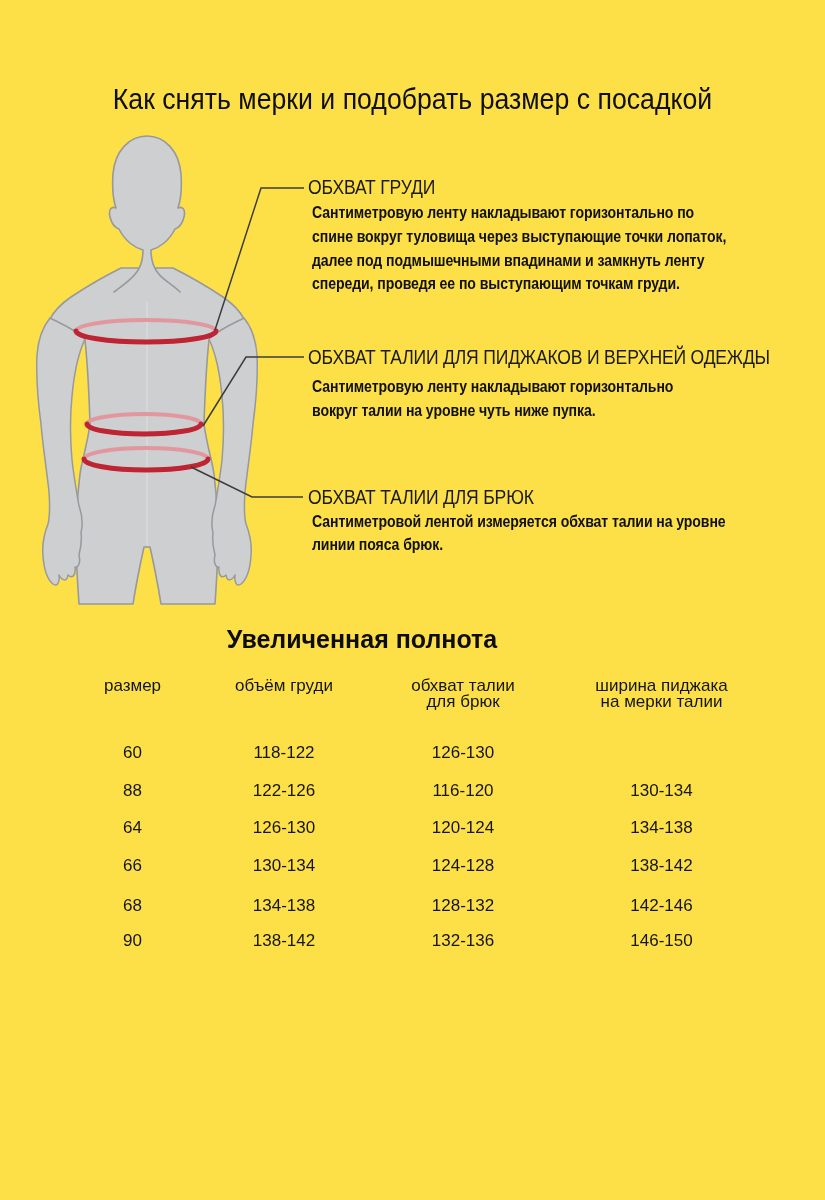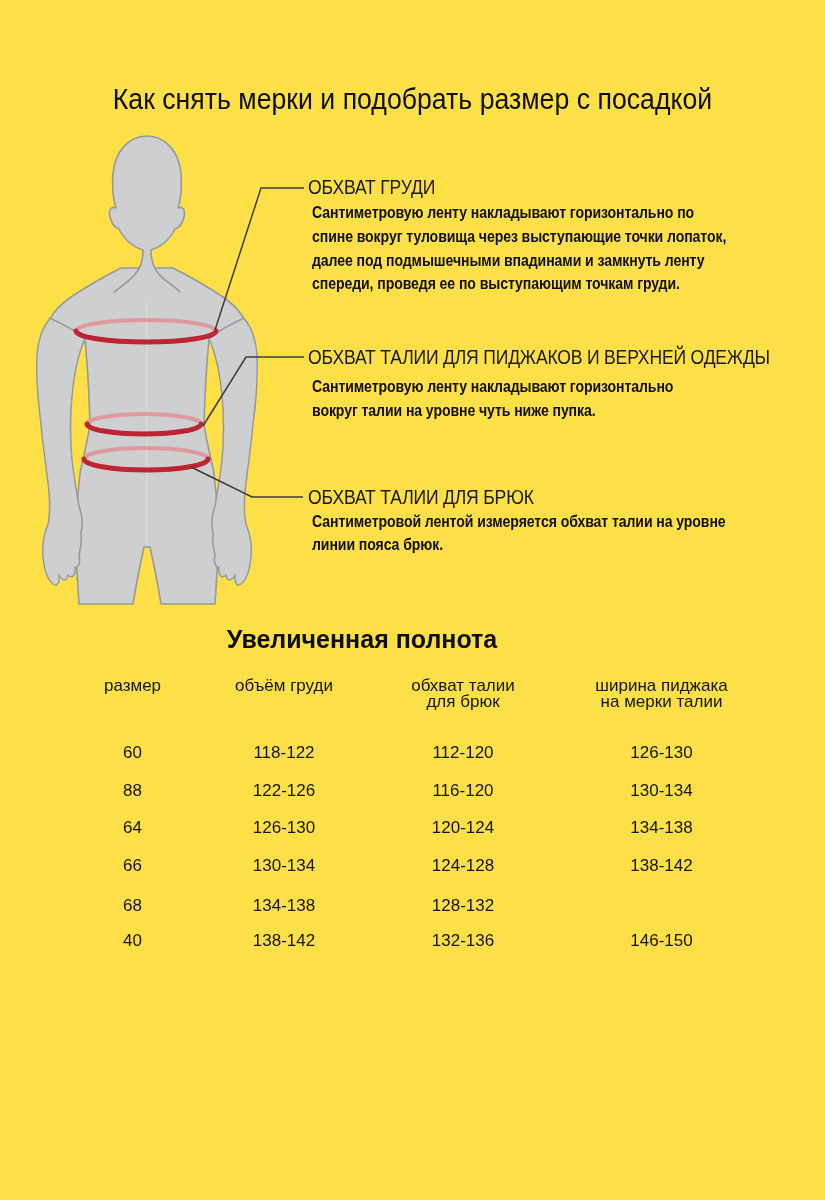--- a/index.html
+++ b/index.html
@@ -129,21 +129,20 @@
   <div class="trow" style="top:690px">
     <div></div>
     <div></div>
     <div>для брюк</div>
     <div>на мерки талии</div>
   </div>
 
   <div class="trow" style="top:741px">
     <div>60</div>
     <div>118-122</div>
-    <div>112-120</div>
     <div>126-130</div>
   </div>
   <div class="trow" style="top:779px">
     <div>88</div>
     <div>122-126</div>
     <div>116-120</div>
     <div>130-134</div>
   </div>
   <div class="trow" style="top:816px">
     <div>64</div>
@@ -154,21 +153,22 @@
   <div class="trow" style="top:854px">
     <div>66</div>
     <div>130-134</div>
     <div>124-128</div>
     <div>138-142</div>
   </div>
   <div class="trow" style="top:894px">
     <div>68</div>
     <div>134-138</div>
     <div>128-132</div>
+    <div>142-146</div>
   </div>
   <div class="trow" style="top:929px">
-    <div>40</div>
+    <div>90</div>
     <div>138-142</div>
     <div>132-136</div>
     <div>146-150</div>
   </div>
 
 </div>
 
 </body></html>

